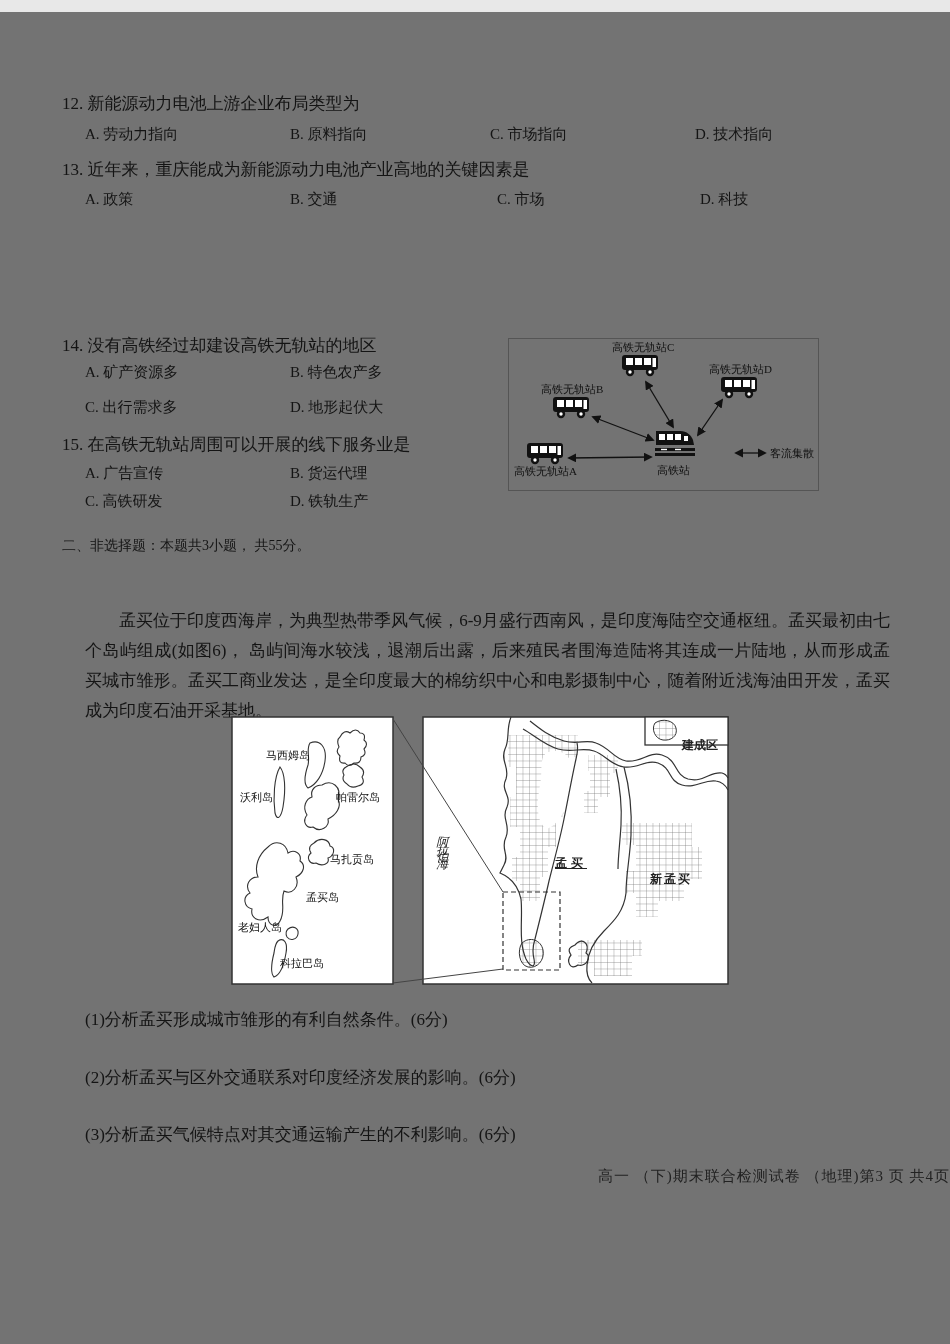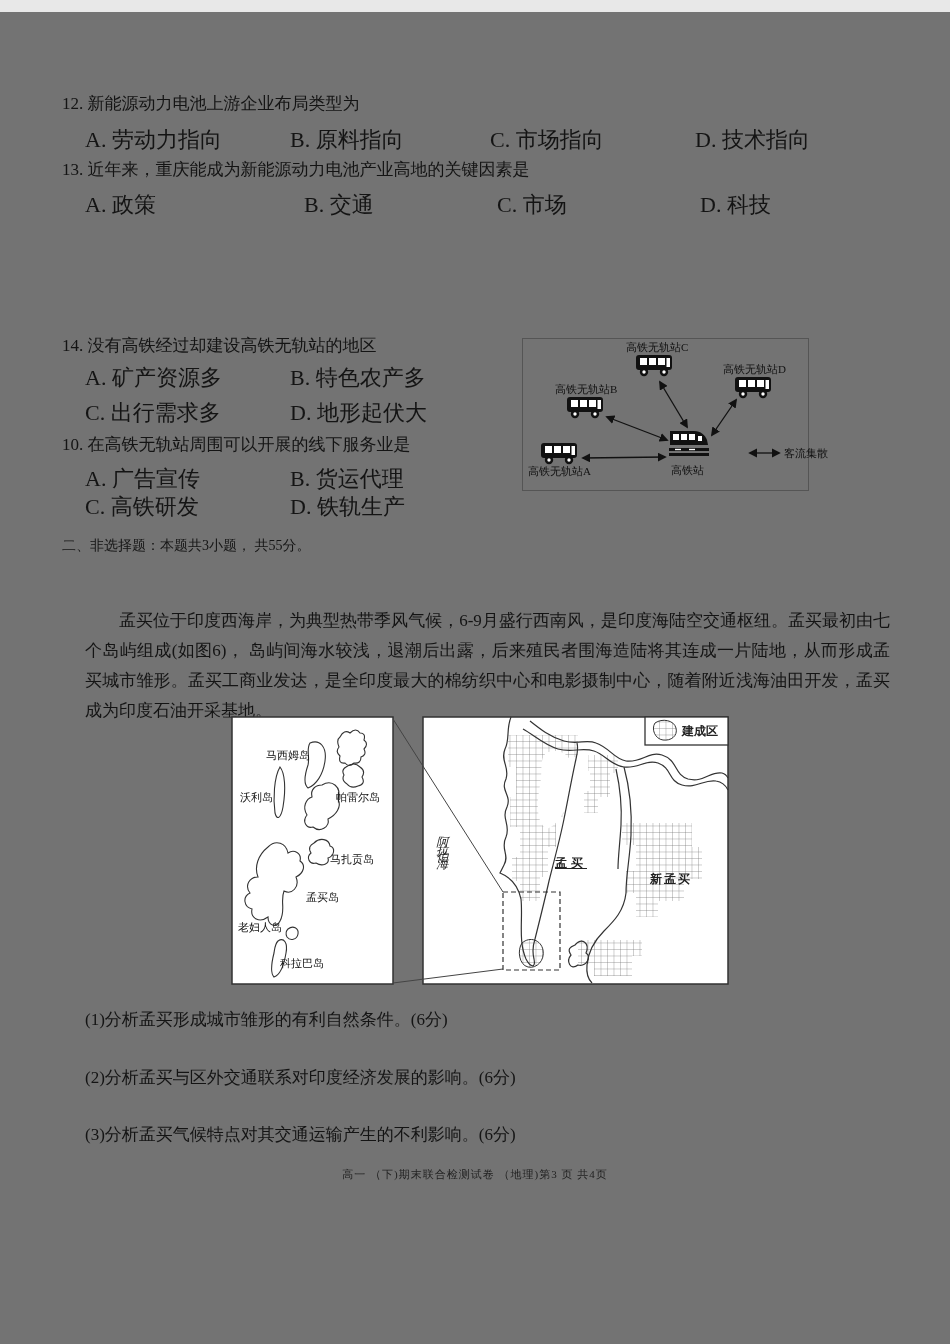--- a/index.html
+++ b/index.html
@@ -4,66 +4,66 @@
 <style>
   html,body{margin:0;padding:0;background:#e8e8e8;}
   .page{
     position:relative; width:950px; height:1344px; margin:12px auto;
     background:#737373; color:#141414;
     font-family:"Liberation Serif","DejaVu Serif",serif;
     overflow:hidden;
   }
   .abs{position:absolute; white-space:nowrap;}
   .stem{font-size:17px;}
-  .opt{font-size:22px;text-align:center;}
+  .opt{font-size:15px;text-align:center;}
   .passage{
     position:absolute; font-size:17px; text-align:justify; text-indent:2em;
     color:#141414;
   }
   .section-head{font-size:14px;}
   .fig{position:absolute;}
   .fig-label{position:absolute; font-size:11px; color:#111; white-space:nowrap; line-height:1.1;}
   .map-label{position:absolute; font-size:12px; color:#222; white-space:nowrap; line-height:1.1; font-weight:bold;}
   .vtext{writing-mode:vertical-rl; text-orientation:upright; letter-spacing:7px; font-style:italic;}
   .footer{
-    position:absolute; left:0; top:1155px; width:100%; text-align:center;
-    font-size:11px; color:#222; letter-spacing:1px;
+    position:absolute; left:0; top:1155px; width:100%; text-align:right;
+    font-size:15px; color:#222; letter-spacing:1px;
   }
 </style>
 </head>
 <body>
 
 <div class="page">
 
   <div class="abs stem" style="left:62px; top:80px">12. 新能源动力电池上游企业布局类型为</div>
   <div class="abs opt" style="left:85px;  top:113px">A. 劳动力指向</div>
   <div class="abs opt" style="left:290px; top:113px">B. 原料指向</div>
   <div class="abs opt" style="left:490px; top:113px">C. 市场指向</div>
   <div class="abs opt" style="left:695px; top:113px">D. 技术指向</div>
 
   <div class="abs stem" style="left:62px; top:146px">13. 近年来，重庆能成为新能源动力电池产业高地的关键因素是</div>
   <div class="abs opt" style="left:85px;  top:178px">A. 政策</div>
-  <div class="abs opt" style="left:304px; top:178px">B. 交通</div>
+  <div class="abs opt" style="left:290px; top:178px">B. 交通</div>
   <div class="abs opt" style="left:497px; top:178px">C. 市场</div>
   <div class="abs opt" style="left:700px; top:178px">D. 科技</div>
 
 
   <div class="abs stem" style="left:62px; top:322px">14. 没有高铁经过却建设高铁无轨站的地区</div>
   <div class="abs opt" style="left:85px;  top:351px">A. 矿产资源多</div>
   <div class="abs opt" style="left:290px; top:351px">B. 特色农产多</div>
   <div class="abs opt" style="left:85px;  top:386px">C. 出行需求多</div>
   <div class="abs opt" style="left:290px; top:386px">D. 地形起伏大</div>
 
-  <div class="abs stem" style="left:62px; top:421px">10. 在高铁无轨站周围可以开展的线下服务业是</div>
+  <div class="abs stem" style="left:62px; top:421px">15. 在高铁无轨站周围可以开展的线下服务业是</div>
   <div class="abs opt" style="left:85px;  top:452px">A. 广告宣传</div>
   <div class="abs opt" style="left:290px; top:452px">B. 货运代理</div>
   <div class="abs opt" style="left:85px;  top:480px">C. 高铁研发</div>
   <div class="abs opt" style="left:290px; top:480px">D. 铁轨生产</div>
 
-  <div class="fig" style="left:522px; top:326px; width:287px; height:153px; border:1.5px solid #555; box-sizing:border-box;">
+  <div class="fig" style="left:508px; top:326px; width:311px; height:153px; border:1.5px solid #555; box-sizing:border-box;">
     <svg width="308" height="150" viewBox="0 0 308 150">
       <defs>
         <marker id="arr" viewBox="0 0 10 10" refX="8" refY="5" markerWidth="7" markerHeight="7" orient="auto-start-reverse">
           <path d="M0,0 L10,5 L0,10 z" fill="#111"></path>
         </marker>
         <g id="bus">
           <rect x="1" y="2" width="36" height="15" rx="3" fill="#111"></rect>
           <rect x="5" y="5" width="7" height="7" fill="#fff"></rect>
           <rect x="14" y="5" width="7" height="7" fill="#fff"></rect>
           <rect x="23" y="5" width="7" height="7" fill="#fff"></rect>
@@ -177,21 +177,21 @@
     <span class="fig-label" style="left:36px;  top:34px">马西姆岛</span>
     <span class="fig-label" style="left:10px;  top:76px">沃利岛</span>
     <span class="fig-label" style="left:106px; top:76px">帕雷尔岛</span>
     <span class="fig-label" style="left:100px; top:138px">马扎贡岛</span>
     <span class="fig-label" style="left:76px;  top:176px">孟买岛</span>
     <span class="fig-label" style="left:8px;   top:206px">老妇人岛</span>
     <span class="fig-label" style="left:50px;  top:242px">科拉巴岛</span>
     <span class="map-label vtext" style="left:205px; top:112px; font-weight:normal;">阿拉伯海</span>
     <span class="map-label" style="left:325px; top:142px; letter-spacing:4px;text-decoration:underline;">孟买</span>
     <span class="map-label" style="left:420px; top:158px; letter-spacing:2px;">新孟买</span>
-    <span class="map-label" style="left:452px; top:10px;">建成区</span>
+    <span class="map-label" style="left:452px; top:24px;">建成区</span>
   </div>
 
   <div class="abs stem" style="left:85px; top:996px">(1)分析孟买形成城市雏形的有利自然条件。(6分)</div>
   <div class="abs stem" style="left:85px; top:1054px">(2)分析孟买与区外交通联系对印度经济发展的影响。(6分)</div>
   <div class="abs stem" style="left:85px; top:1111px">(3)分析孟买气候特点对其交通运输产生的不利影响。(6分)</div>
 
   <div class="footer">高一 （下)期末联合检测试卷 （地理)第3 页 共4页</div>
 
 </div>
 

